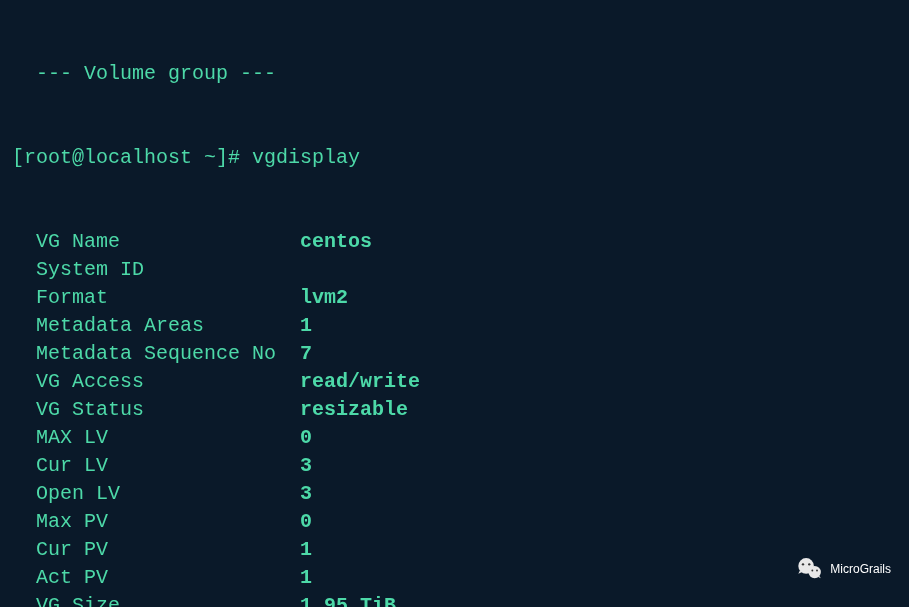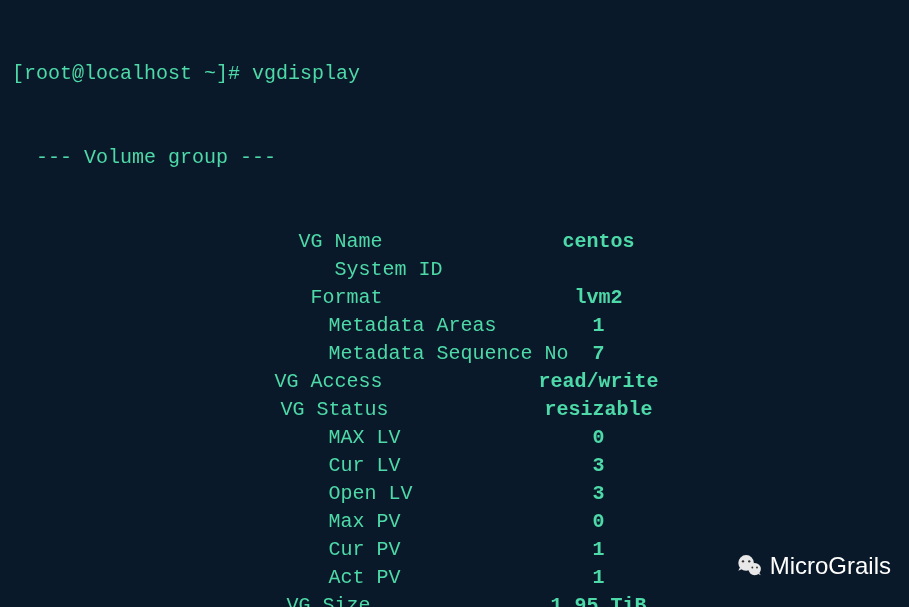--- a/index.html
+++ b/index.html
@@ -20,61 +20,60 @@
       position: relative;
     }
     .terminal {
       white-space: pre;
     }
     .line {
       display: block;
     }
     .row {
       display: flex;
-      justify-content: center;
     }
     .indent {
       padding-left: 2ch;
     }
     .label {
       display: inline-block;
       width: 22ch;
     }
     .value {
       display: inline-block;
       font-weight: bold;
     }
     .watermark {
       position: absolute;
       right: 18px;
       bottom: 24px;
       display: flex;
       align-items: center;
       color: #ffffff;
       font-family: -apple-system, BlinkMacSystemFont, 'Segoe UI', sans-serif;
-      font-size: 24px;
+      font-size: 12px;
       font-weight: 500;
     }
     .watermark-icon {
       width: 28px;
       height: 28px;
       margin-right: 6px;
       position: relative;
     }
     .watermark-icon svg {
       width: 28px;
       height: 28px;
     }
   </style>
 </head>
 <body>
 
 <div class="terminal">
+  <div class="line indent">--- Volume group ---</div>
   <div class="line"><span>[root@localhost ~]# </span><span>vgdisplay</span></div>
-  <div class="line indent">--- Volume group ---</div>
   <div id="fields-container"><div class="line indent row"><span class="label">VG Name</span><span class="value">centos</span></div><div class="line indent row"><span class="label">System ID</span><span class="value"></span></div><div class="line indent row"><span class="label">Format</span><span class="value">lvm2</span></div><div class="line indent row"><span class="label">Metadata Areas</span><span class="value">1</span></div><div class="line indent row"><span class="label">Metadata Sequence No</span><span class="value">7</span></div><div class="line indent row"><span class="label">VG Access</span><span class="value">read/write</span></div><div class="line indent row"><span class="label">VG Status</span><span class="value">resizable</span></div><div class="line indent row"><span class="label">MAX LV</span><span class="value">0</span></div><div class="line indent row"><span class="label">Cur LV</span><span class="value">3</span></div><div class="line indent row"><span class="label">Open LV</span><span class="value">3</span></div><div class="line indent row"><span class="label">Max PV</span><span class="value">0</span></div><div class="line indent row"><span class="label">Cur PV</span><span class="value">1</span></div><div class="line indent row"><span class="label">Act PV</span><span class="value">1</span></div><div class="line indent row"><span class="label">VG Size</span><span class="value">1.95 TiB</span></div></div>
 </div>
 
 <div class="watermark">
   <span class="watermark-icon">
     <svg viewBox="0 0 36 36" fill="none">
       <circle cx="13" cy="14" r="10" fill="#e8e8e8"></circle>
       <circle cx="24" cy="22" r="8" fill="#e8e8e8"></circle>
       <circle cx="9" cy="12" r="1.5" fill="#333"></circle>
       <circle cx="17" cy="12" r="1.5" fill="#333"></circle>

